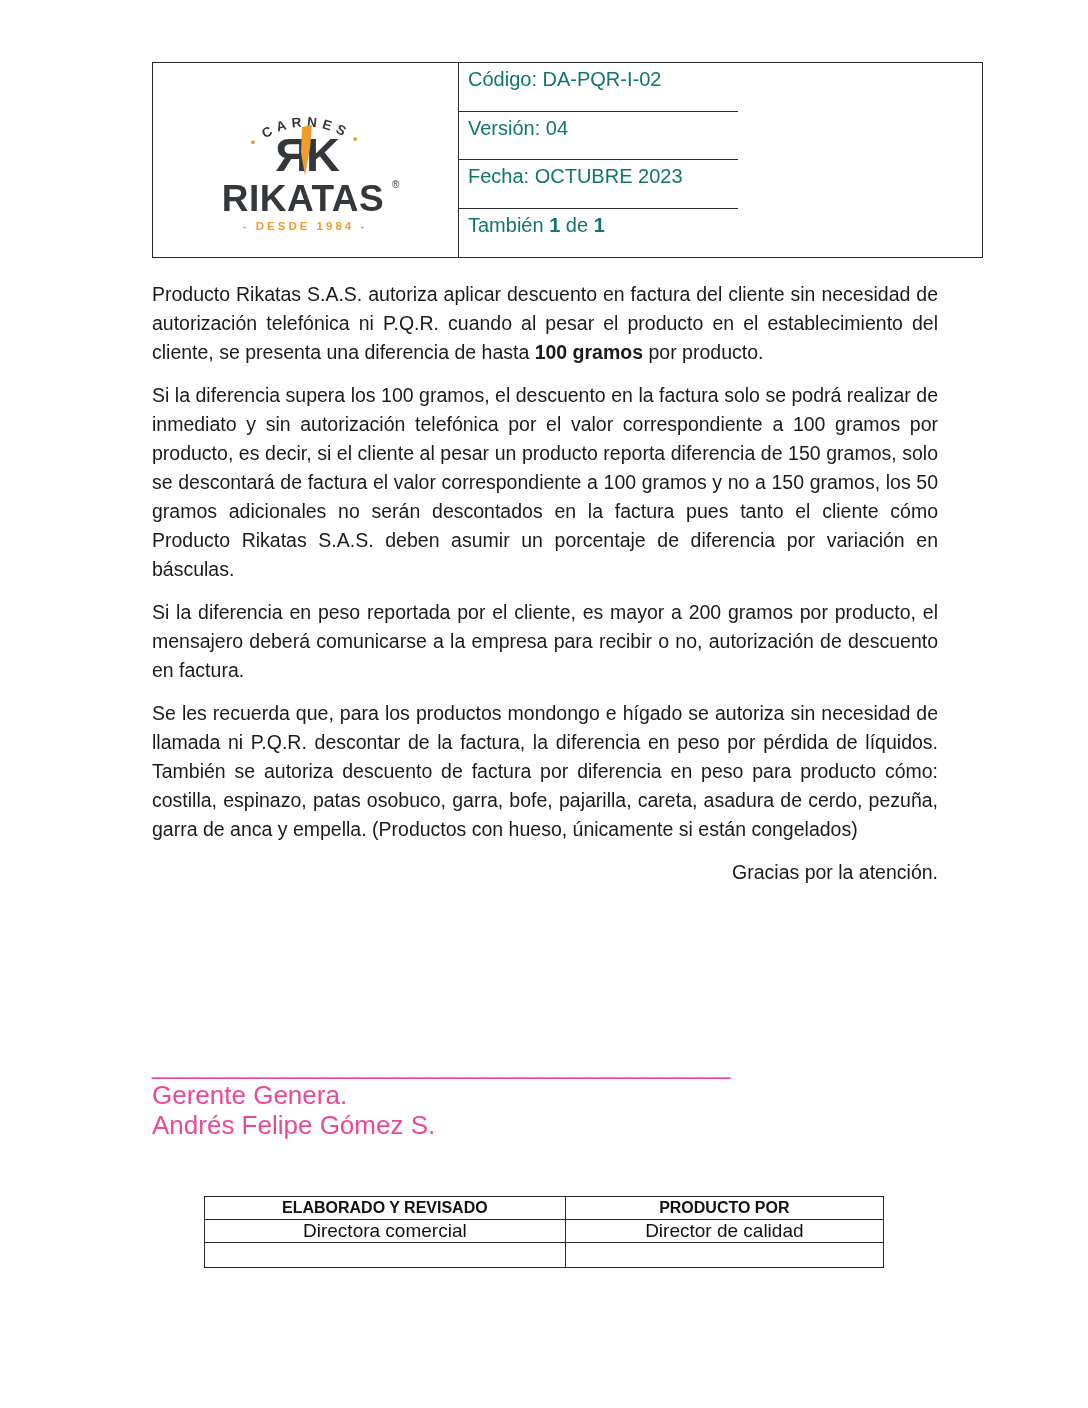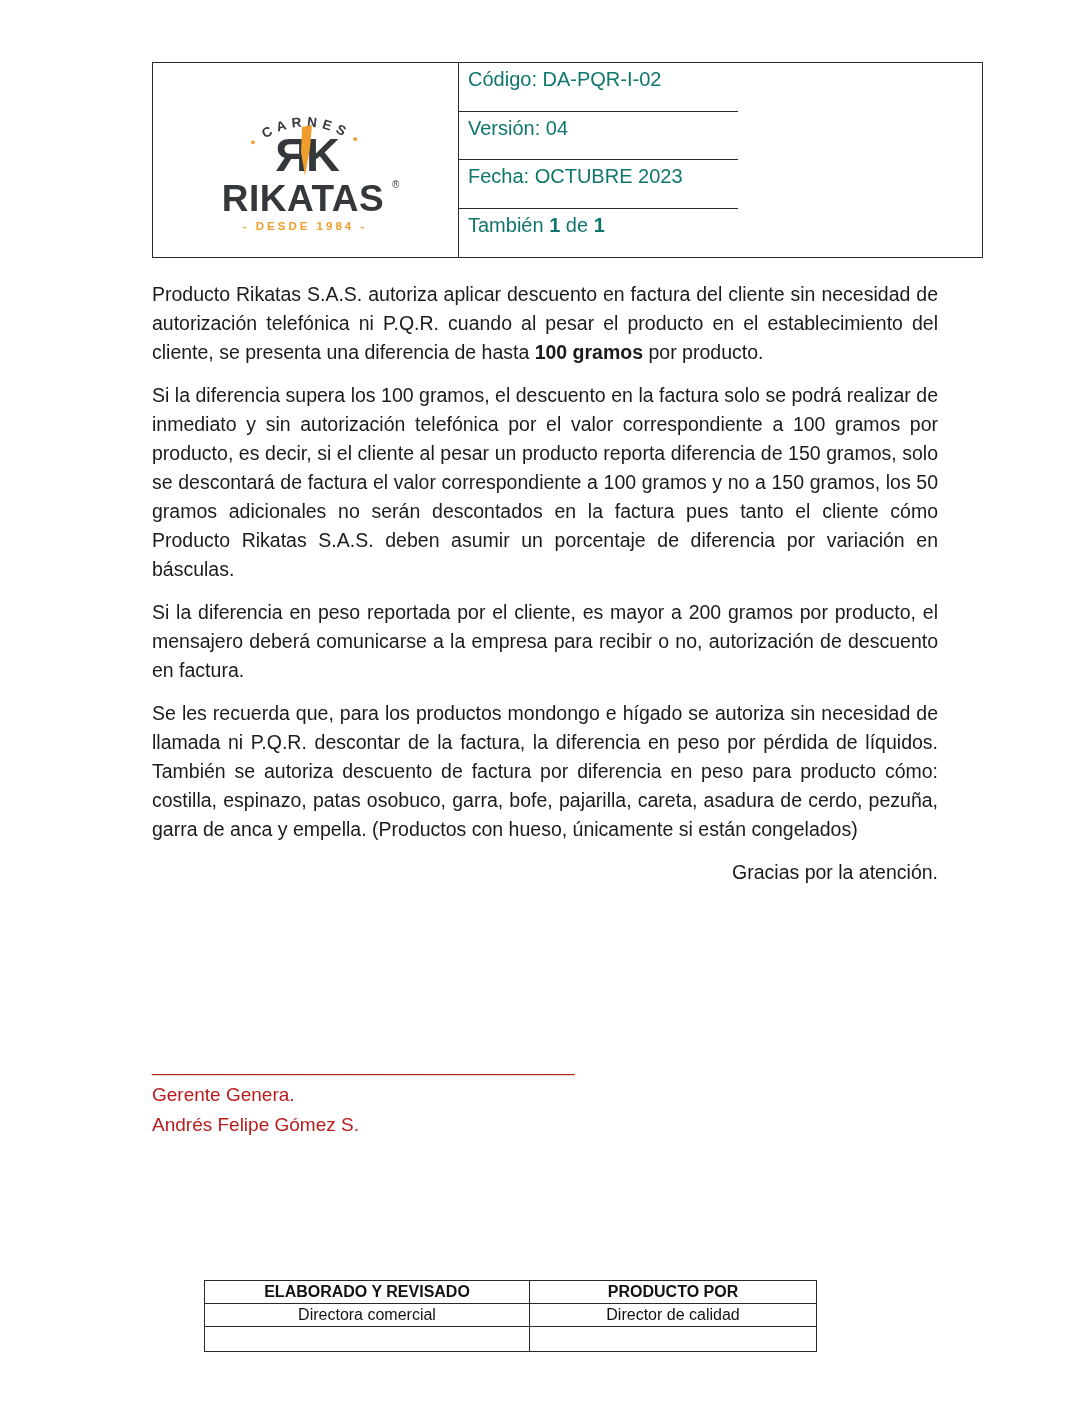--- a/index.html
+++ b/index.html
@@ -67,44 +67,44 @@
     text-align: justify;
     color: #1b1b1b;
   }
   .body-text p.no-justify { text-align: right; }
   .body-text strong { font-weight: bold; }
 
   
   .signature {
     position: absolute;
     left: 152px; top: 1050px;
-    font-size: 19px;
+    font-size: 26px;
     line-height: 30px;
-    color: #b91c1c;
+    color: #ec4899;
   }
   .sig-line { white-space: nowrap; letter-spacing: 0; }
 
   
   .footer-table {
     position: absolute;
-    left: 204px; top: 1280px;
-    width: 613px;
+    left: 204px; top: 1196px;
+    width: 680px;
     box-sizing: border-box;
     border: 1.5px solid #2a2a2a;
     display: grid;
     grid-template-columns: 53.2% 46.8%;
     grid-template-rows: 23px 23px 24px;
     background: #fff;
   }
   .ft-cell {
     box-sizing: border-box;
     border-right: 1.5px solid #2a2a2a;
     border-bottom: 1.5px solid #2a2a2a;
     text-align: center;
-    font-size: 16px;
+    font-size: 19px;
     line-height: 21px;
     overflow: hidden;
     color: #111;
   }
   .ft-cell.last-col { border-right: none; }
   .ft-cell.last-row { border-bottom: none; }
   .ft-cell.ft-header { font-weight: bold; font-size: 16px; }
 </style>
 </head>
 <body>

